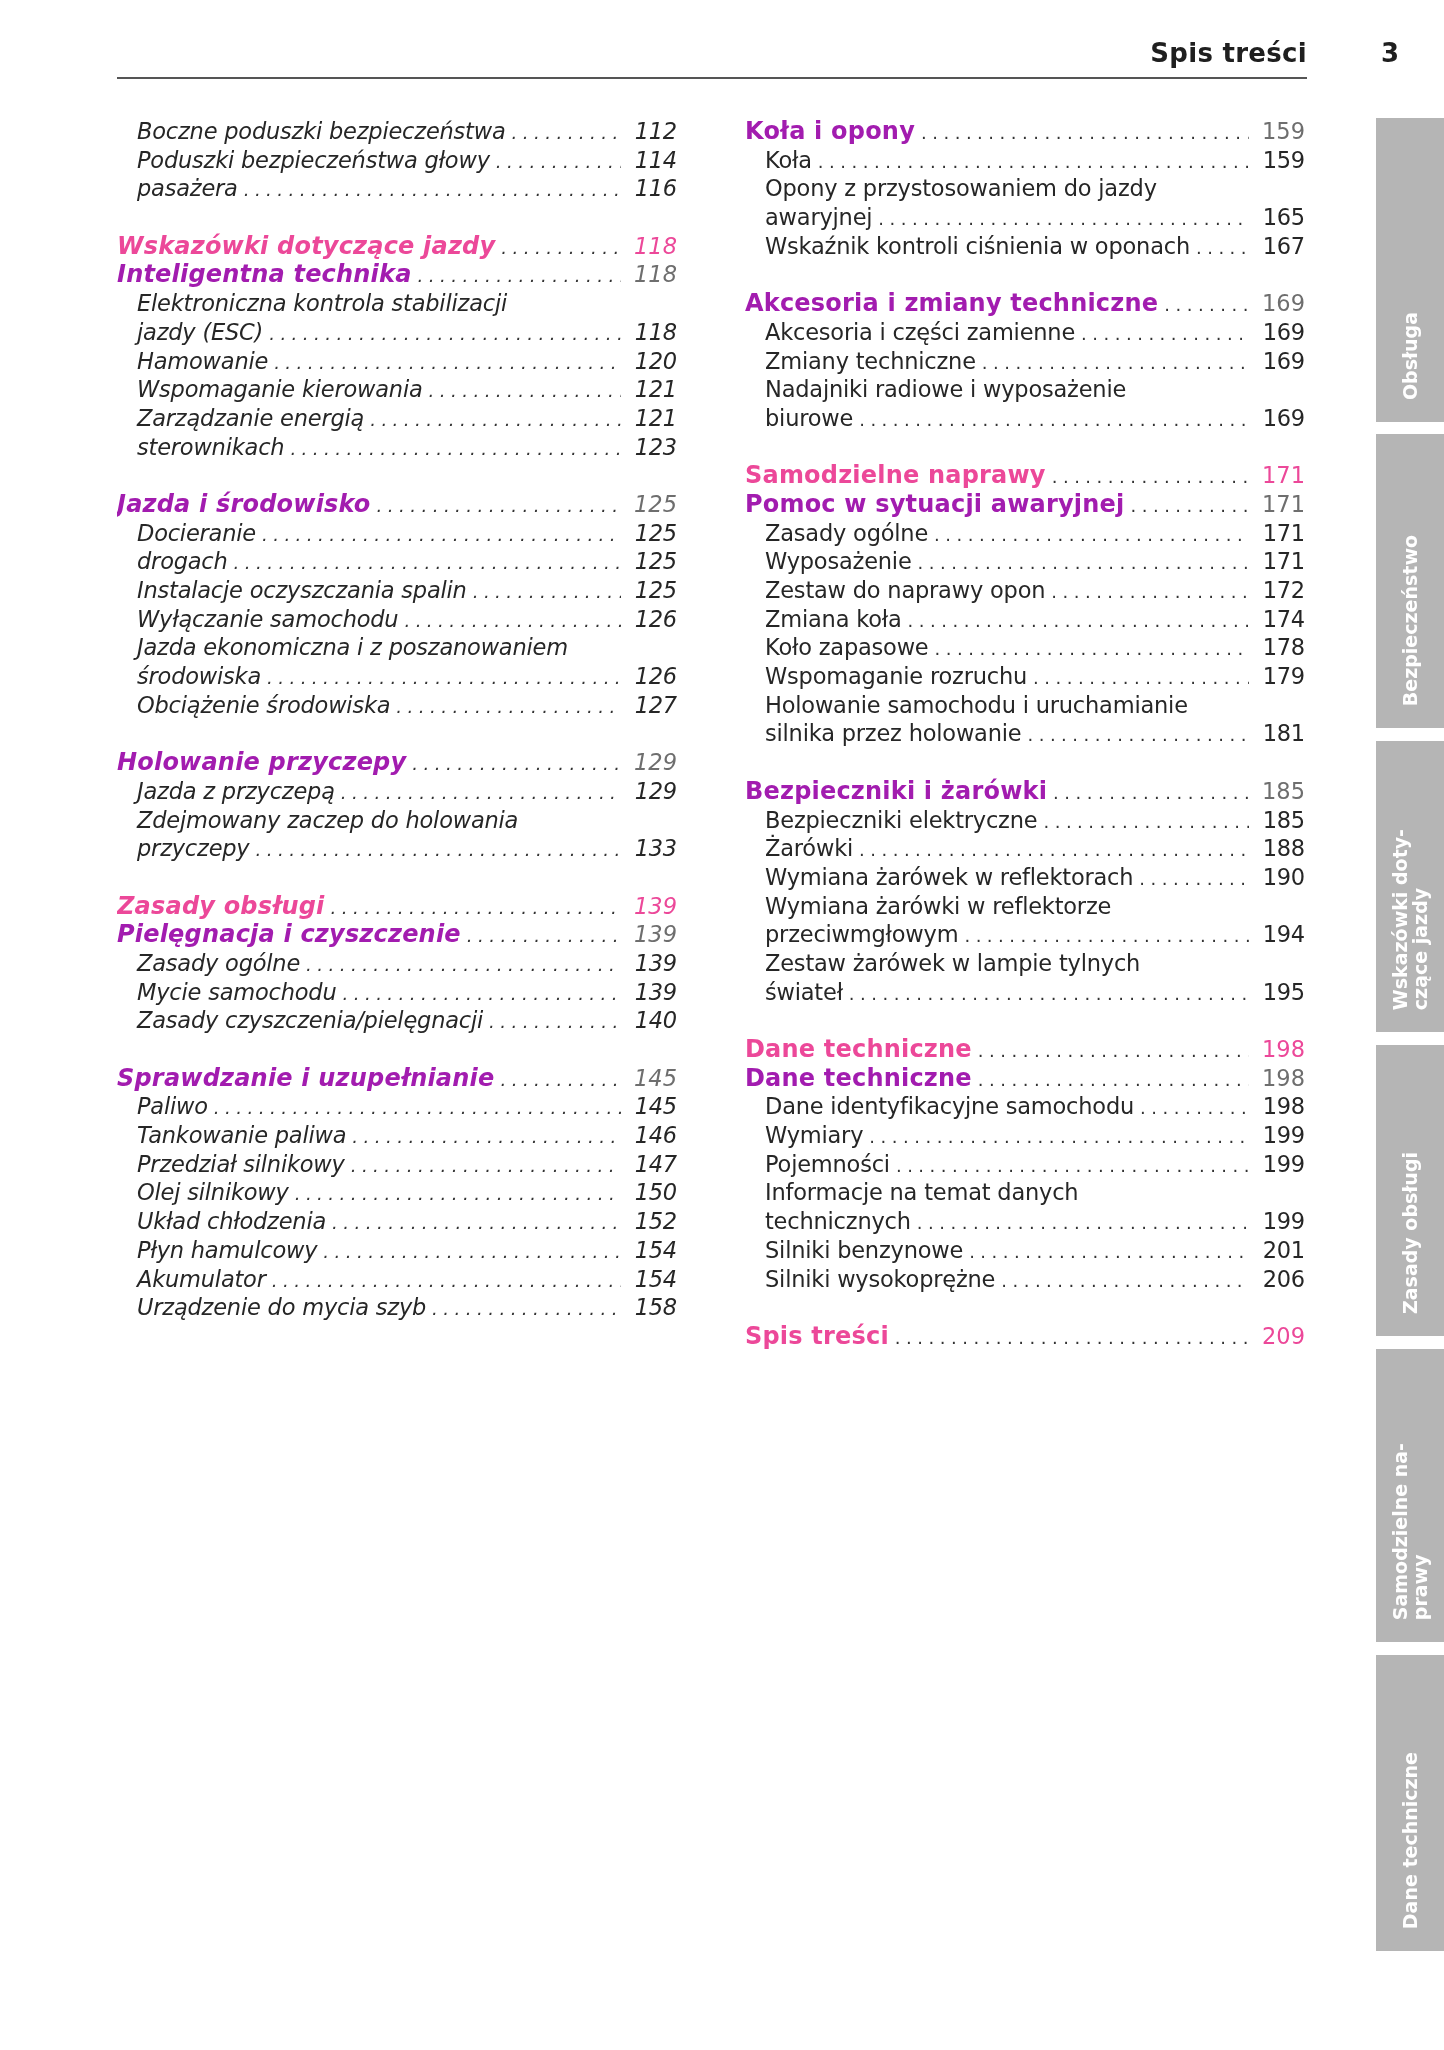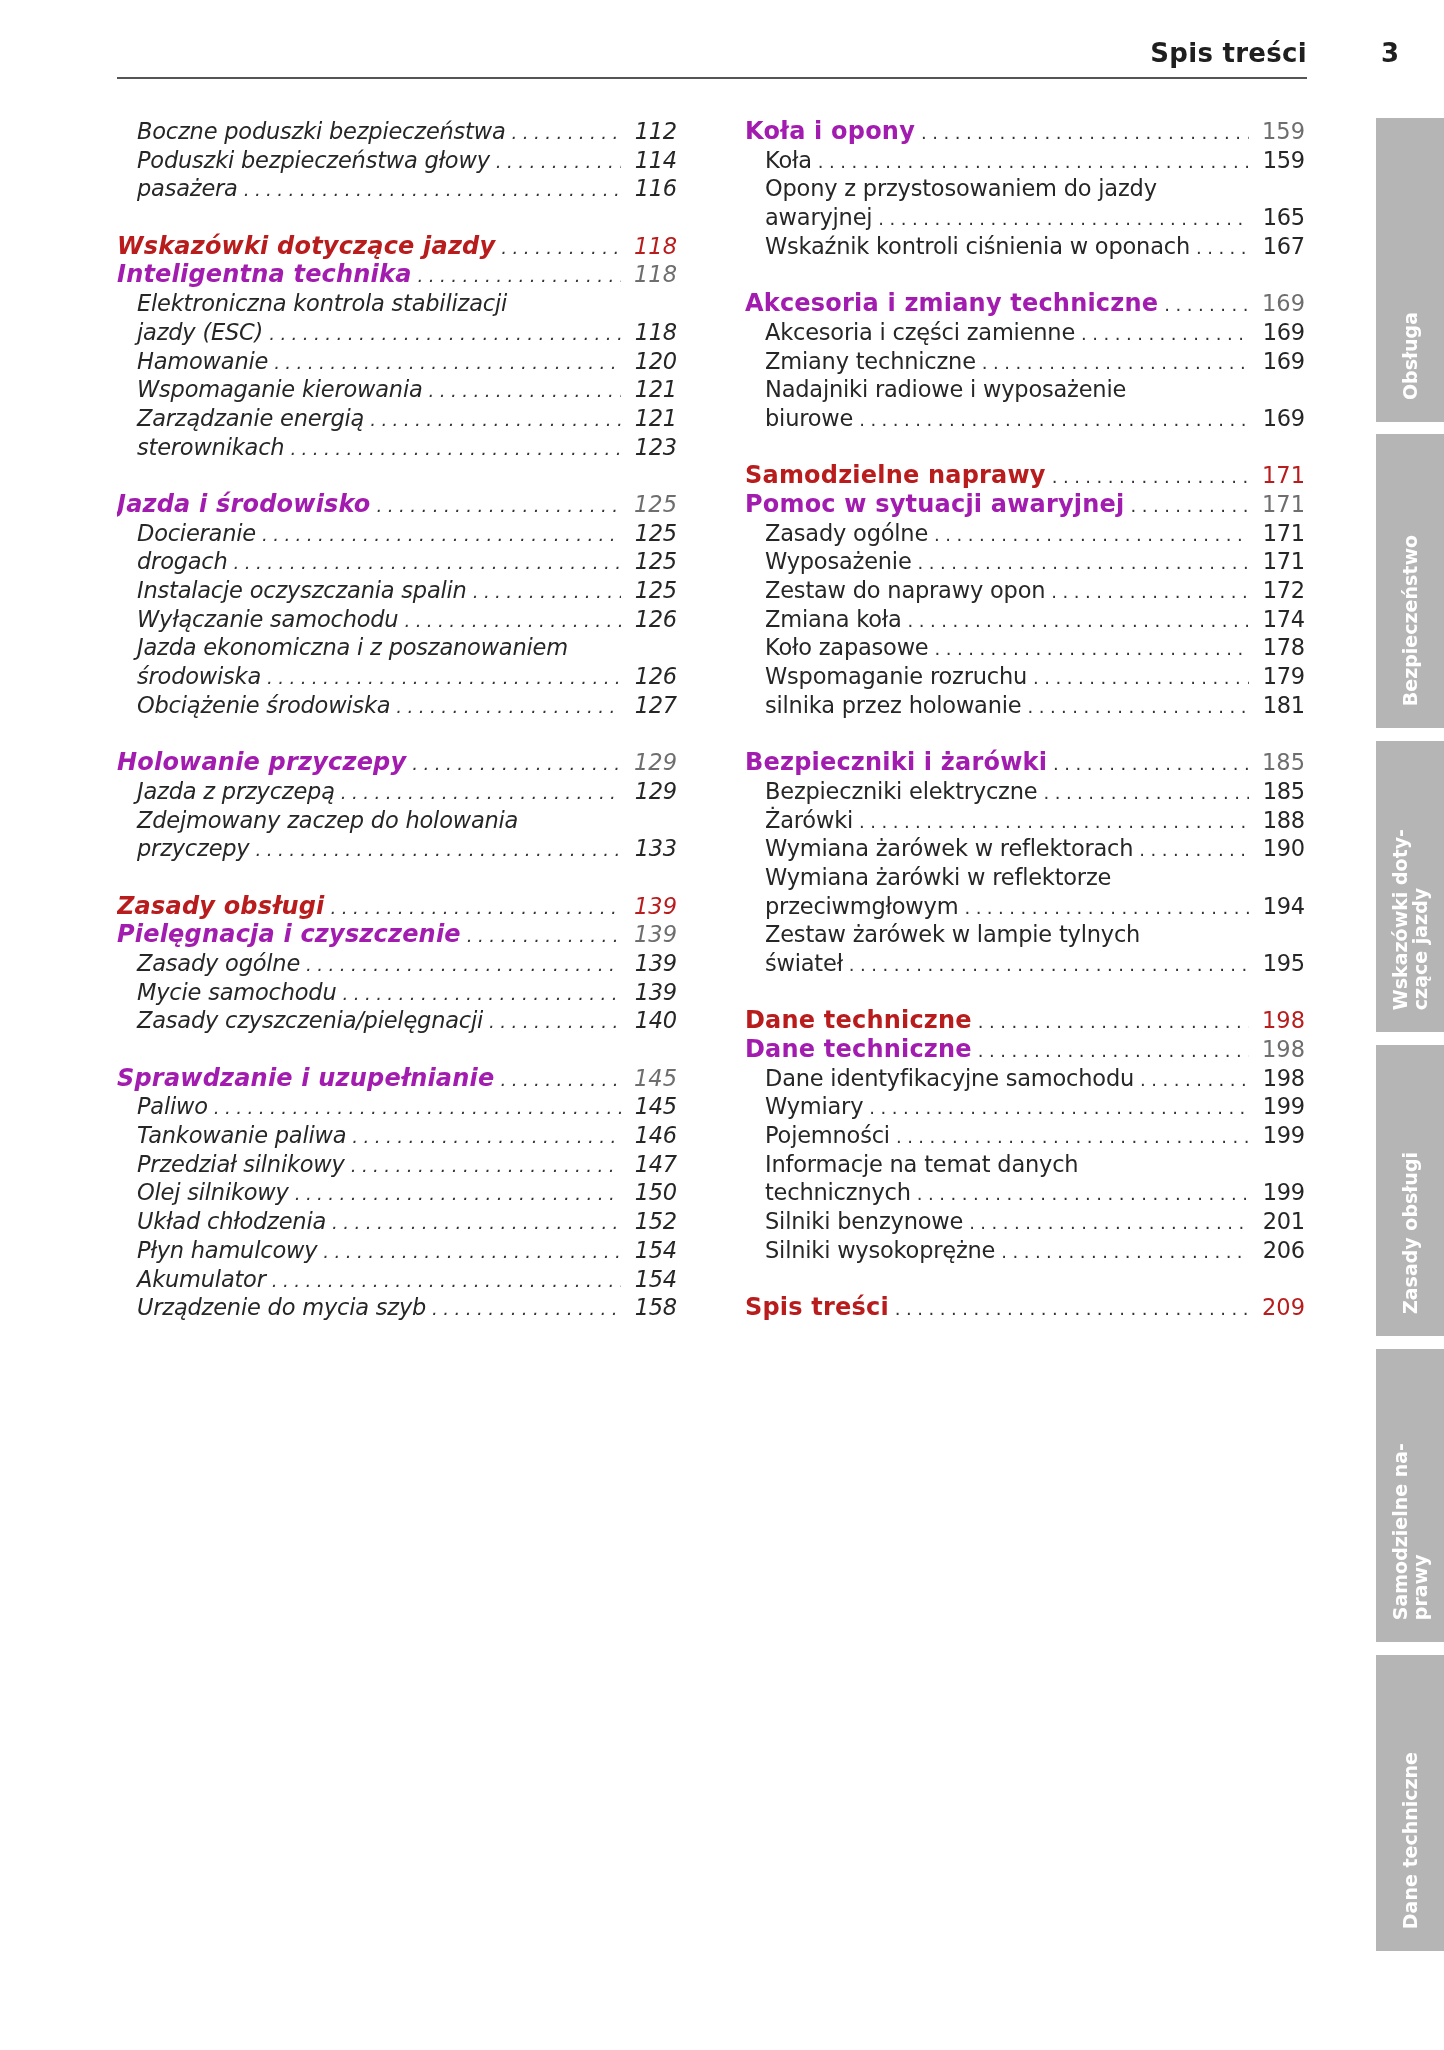--- a/index.html
+++ b/index.html
@@ -33,21 +33,21 @@
   }
   .row.blank { height: 28.7px; }
   .row .label { flex: 0 0 auto; padding-right: 6px; background: #fff; position: relative; z-index: 1; }
   .row .dots {
     flex: 1 1 auto; overflow: hidden; color: #333; letter-spacing: 5.5px;
     font-size: 18px; text-align: right; padding-right: 14px;
   }
   .row .page { flex: 0 0 56px; text-align: right; }
   .row.item { padding-left: 20px; font-family: "DejaVu Sans", sans-serif; color: #262626; letter-spacing: -0.2px; }
   .row.wrap .dots { visibility: hidden; }
-  .row.chapter .label, .row.chapter .page { font-weight: bold; color: #b91c1c; }
+  .row.chapter .label, .row.chapter .page { font-weight: bold; color: #ec4899; }
   .row.chapter .label { font-size: 24px; letter-spacing: 0.2px; }
   .row.section .label { font-weight: bold; color: #a21caf; font-size: 24px; letter-spacing: 0.2px; }
   .row.section .page { color: #6e6e6e; }
   .row.chapter .page { font-weight: normal; }
   .tabs { position: absolute; left: 1376px; top: 0; width: 68px; height: 2050px; }
   .tab {
     position: absolute; left: 0; width: 68px; background: #b5b5b5;
     display: flex; align-items: flex-end; justify-content: center;
   }
   .tab .tab-label {
@@ -343,20 +343,25 @@
     <div class="row item">
       <span class="label">Koło zapasowe</span>
       <span class="dots">............................................................</span>
       <span class="page">178</span>
     </div>
     <div class="row item">
       <span class="label">Wspomaganie rozruchu</span>
       <span class="dots">............................................................</span>
       <span class="page">179</span>
     </div>
+    <div class="row item wrap">
+      <span class="label">Holowanie samochodu i uruchamianie</span>
+      <span class="dots">............................................................</span>
+      <span class="page"></span>
+    </div>
     <div class="row item">
       <span class="label">silnika przez holowanie</span>
       <span class="dots">............................................................</span>
       <span class="page">181</span>
     </div>
     <div class="row blank"></div>
     <div class="row section">
       <span class="label">Bezpieczniki i żarówki</span>
       <span class="dots">............................................................</span>
       <span class="page">185</span>

